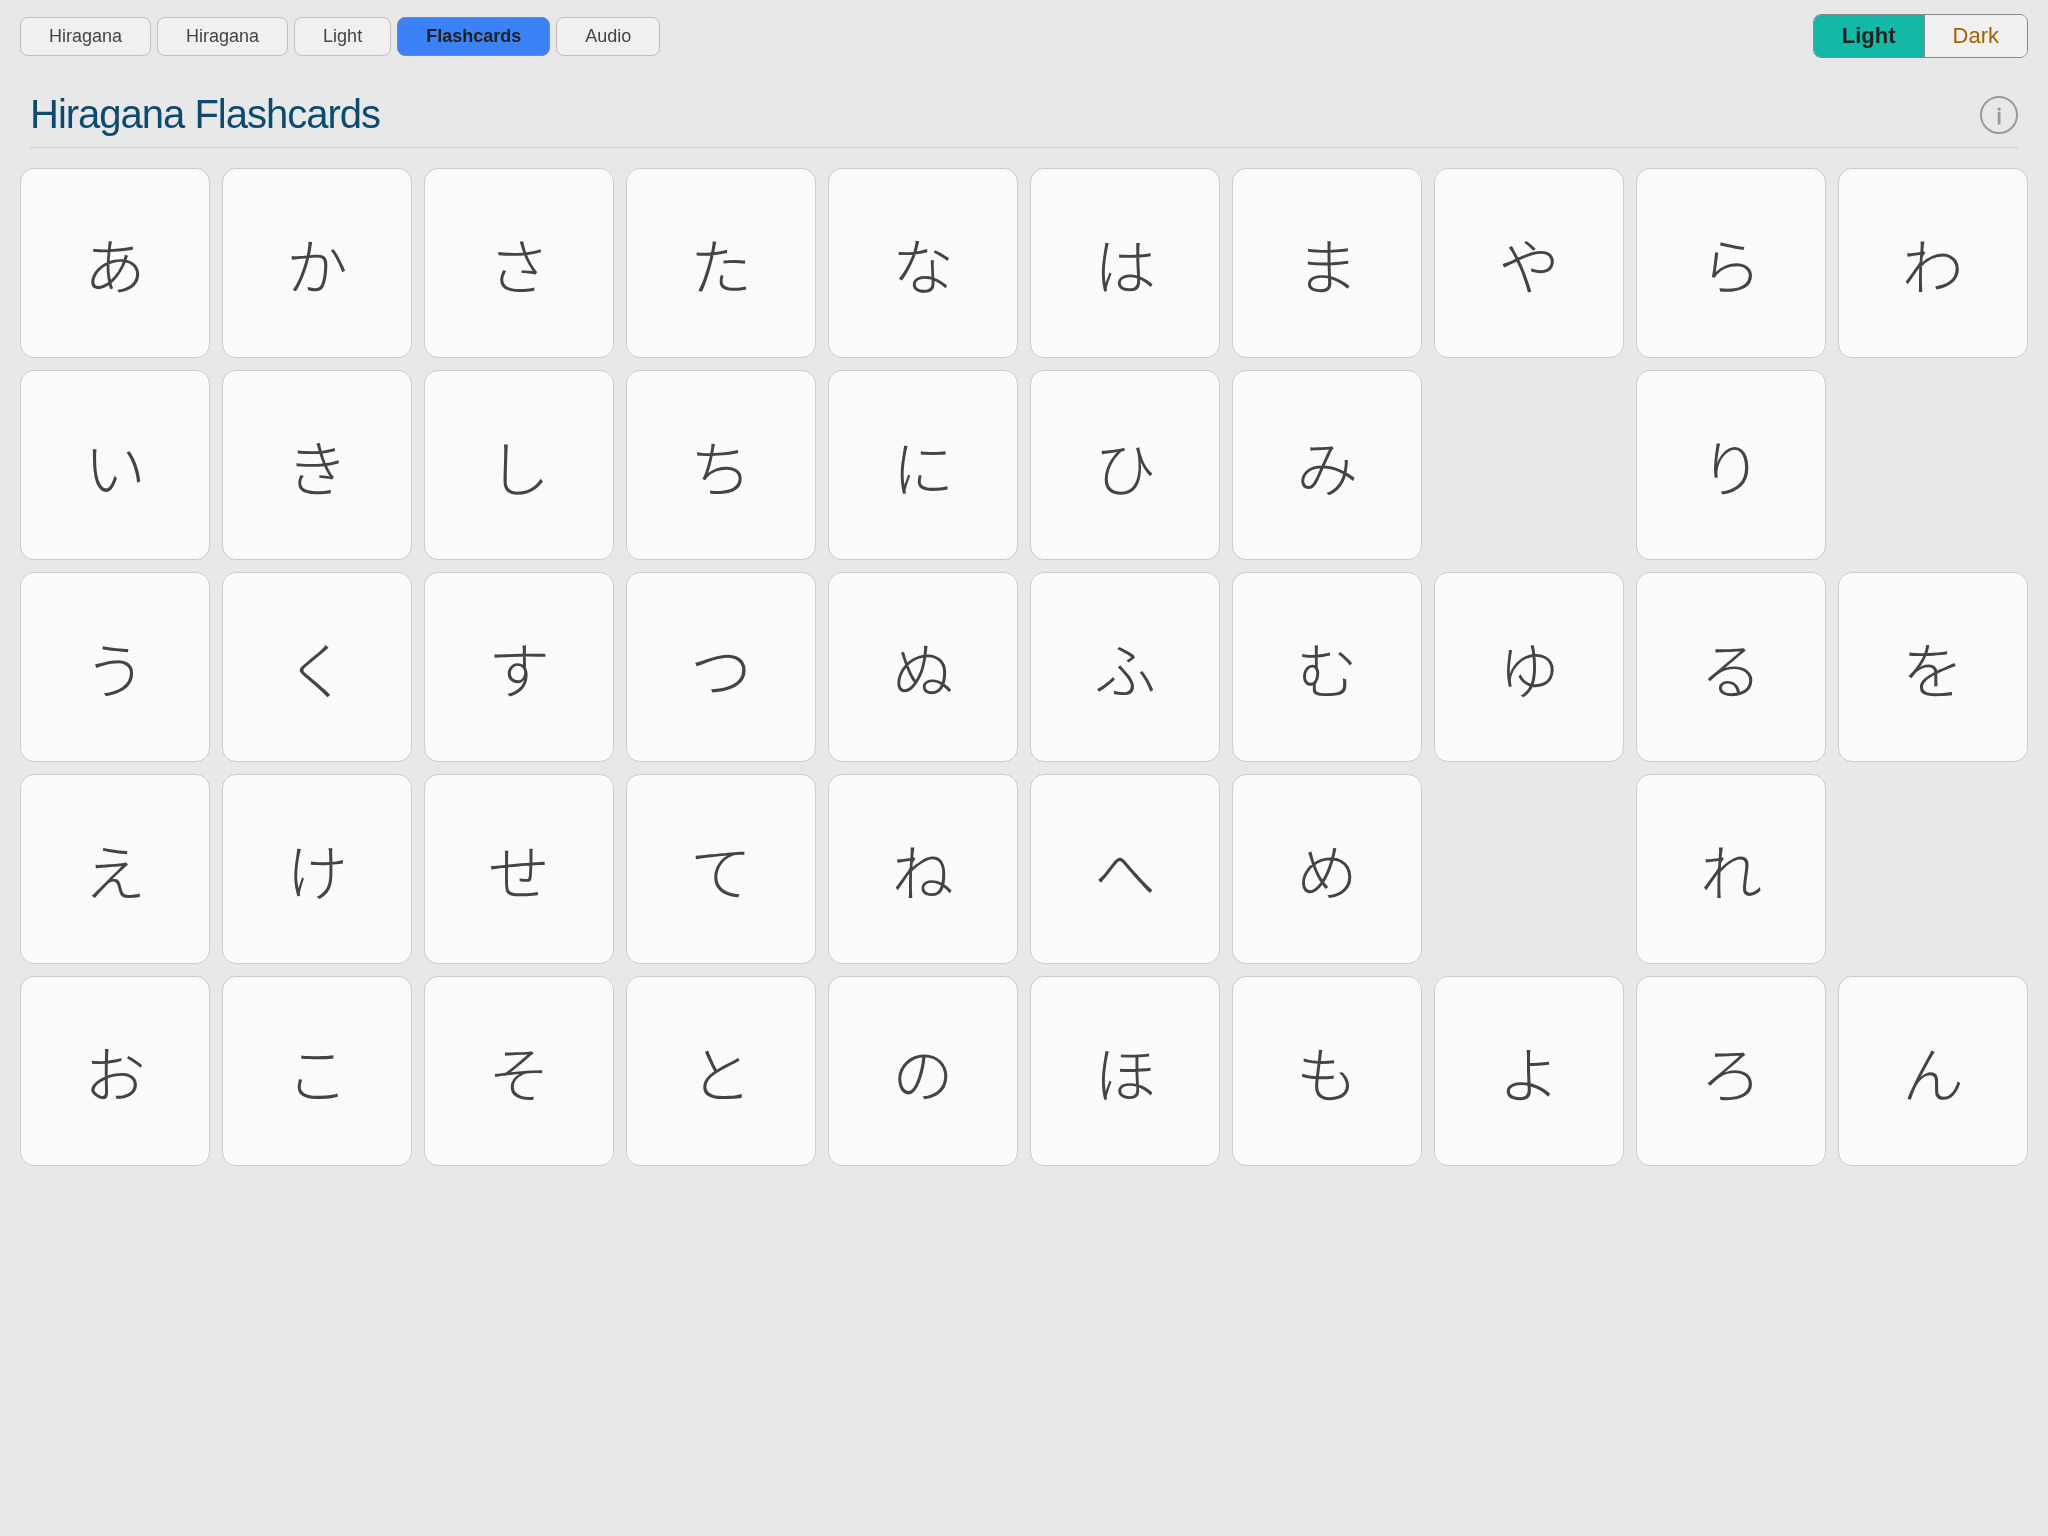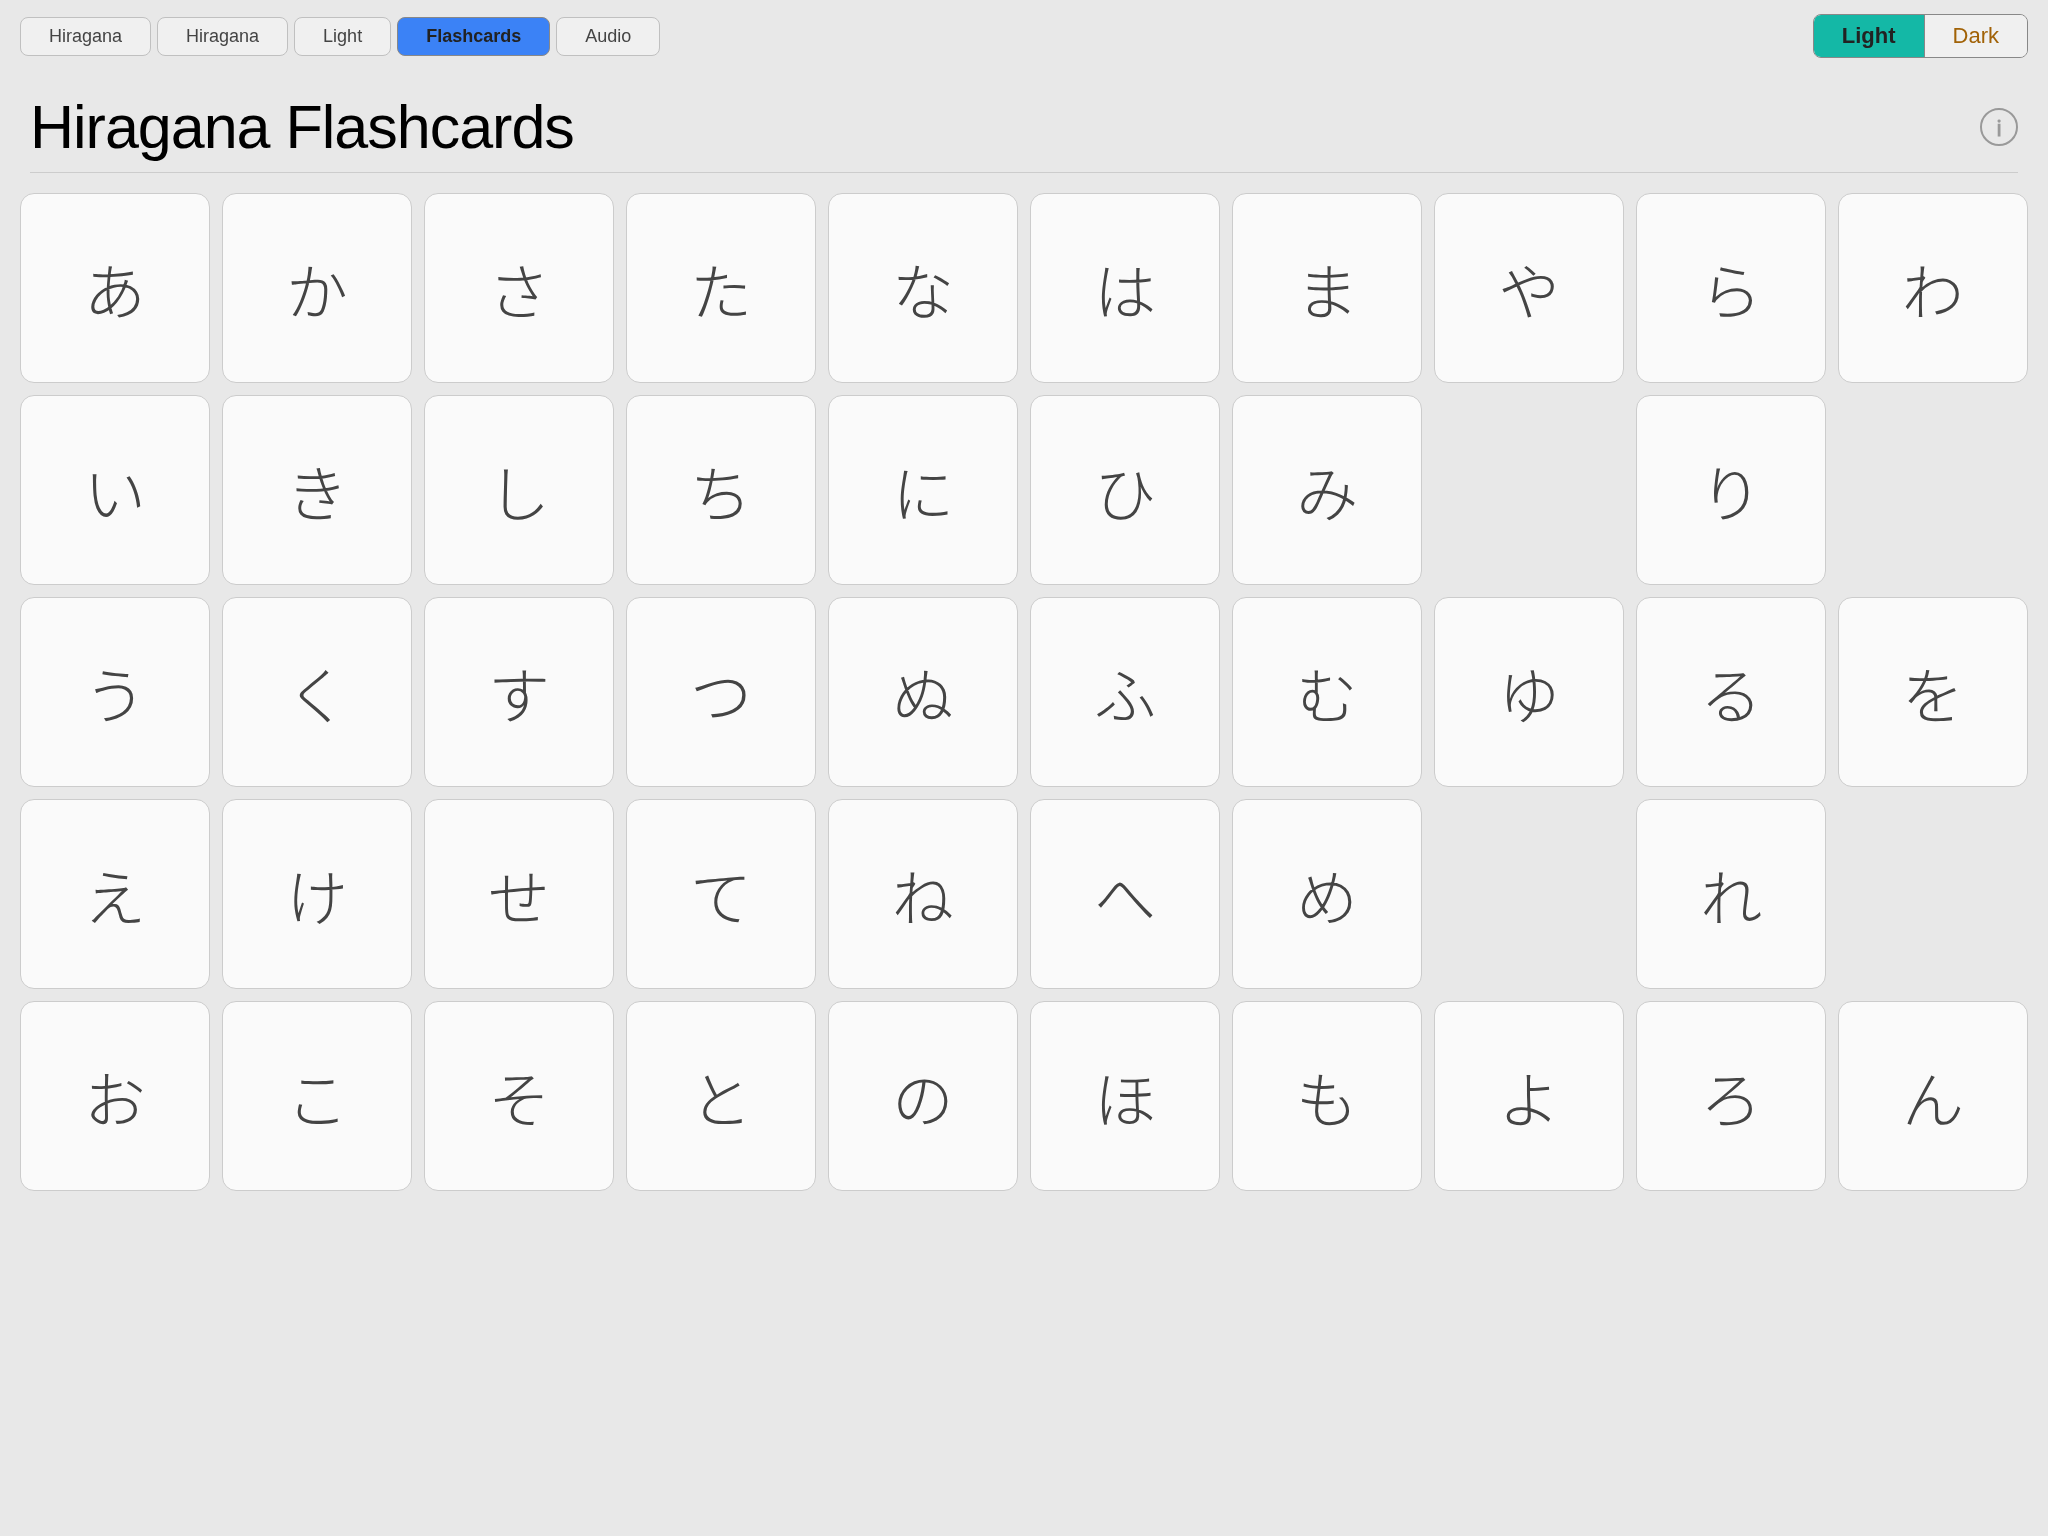--- a/index.html
+++ b/index.html
@@ -64,23 +64,23 @@
     }
 
     
     .page-header {
       padding: 20px 30px 10px 30px;
       display: flex;
       align-items: center;
       justify-content: space-between;
     }
     .page-title {
-      font-size: 61px;
+      font-size: 40px;
       font-weight: 300;
-      color: #000000;
+      color: #0c4a6e;
       letter-spacing: -1px;
     }
     .info-icon {
       width: 38px;
       height: 38px;
       border-radius: 50%;
       border: 2.5px solid #999;
       display: flex;
       align-items: center;
       justify-content: center;

